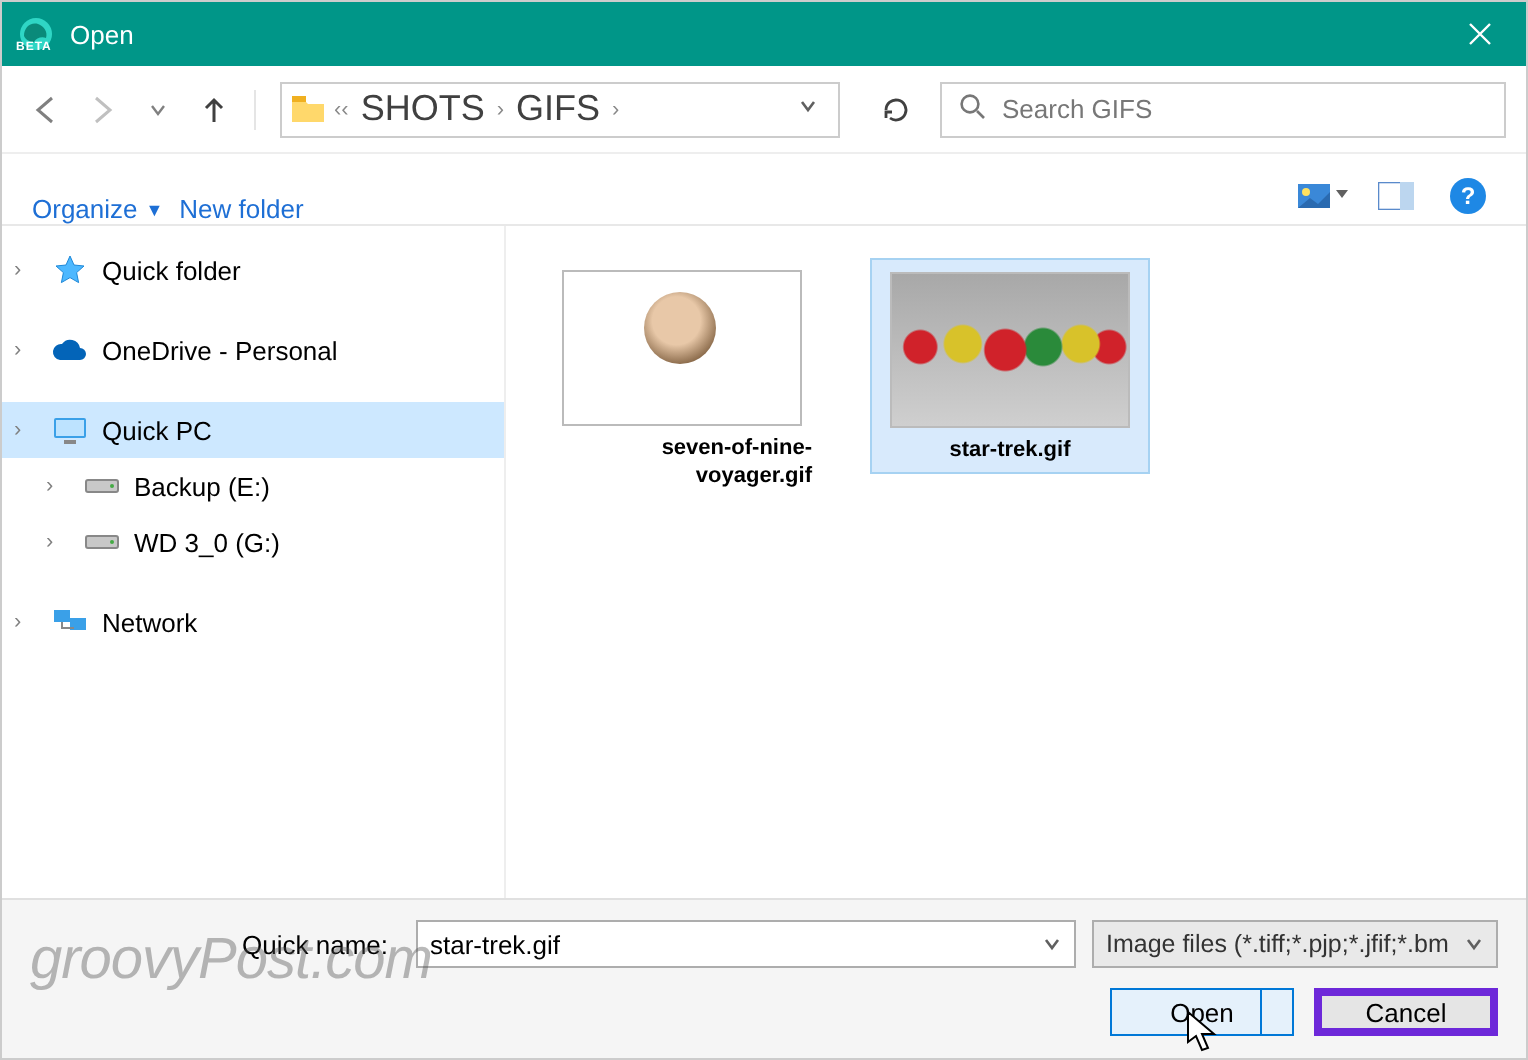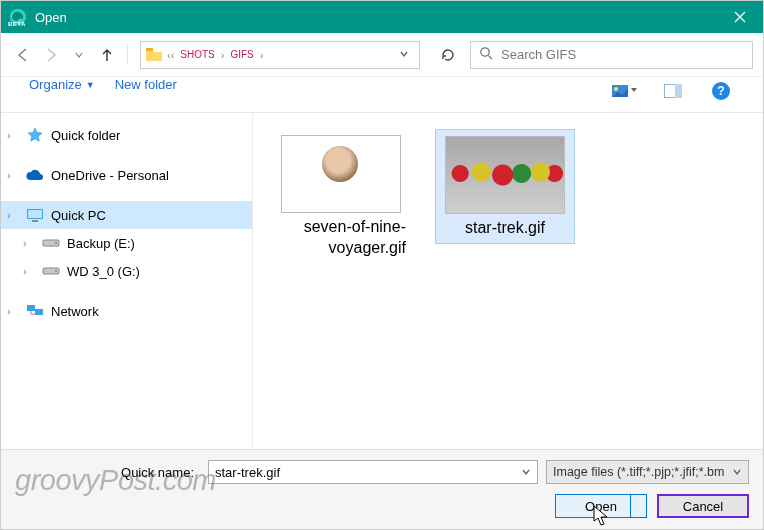--- a/index.html
+++ b/index.html
@@ -16,51 +16,51 @@
 
   
   .navrow { height: 44px; display: flex; align-items: center; padding: 0 10px; gap: 4px; border-bottom: 1px solid #eee; }
   .nav-btn { width: 24px; height: 24px; display: flex; align-items: center; justify-content: center; color: #808080; cursor: pointer; }
   .nav-btn.active { color: #303030; }
   .nav-sep { width: 1px; height: 20px; background: #e5e5e5; margin: 0 4px; }
 
   .breadcrumbs { flex: 0 0 280px; height: 28px; border: 1px solid #ccc; display: flex; align-items: center; padding: 0 4px; margin-left: 4px; }
   .crumb-folder { width: 18px; height: 18px; display: flex; align-items: center; justify-content: center; }
   .crumb-chevron { color: #888; margin: 0 4px; font-size: 11px; }
-  .crumb { font-size: 10px; color: #be185d; padding: 0 2px; cursor: pointer; }
+  .crumb { font-size: 18px; color: #404040; padding: 0 2px; cursor: pointer; }
   .crumb-spacer { flex: 1; }
   .crumb-drop { color: #555; font-size: 11px; cursor: pointer; padding: 0 6px; }
 
   .refresh-btn { width: 36px; height: 28px; display: flex; align-items: center; justify-content: center; cursor: pointer; margin-left: 6px; }
 
   .searchbox { flex: 1; height: 28px; border: 1px solid #ccc; display: flex; align-items: center; padding: 0 8px; margin-left: 0; color: #777; font-size: 13px; gap: 8px; }
   .searchbox .mag { color: #777; }
 
   
-  .toolbar { height: 36px; display: flex; align-items: flex-start; padding: 0 28px; gap: 20px; border-bottom: 1px solid #e8e8e8; }
+  .toolbar { height: 36px; display: flex; align-items: flex-end; padding: 0 15px; gap: 8px; border-bottom: 1px solid #e8e8e8; }
   .tool-link { color: #1e6fd5; font-size: 13px; cursor: pointer; display: flex; align-items: center; gap: 4px; }
   .tool-link .drop-ar { font-size: 9px; }
   .tool-spacer { flex: 1; }
   .tool-icon { width: 28px; height: 28px; display: flex; align-items: center; justify-content: center; cursor: pointer; }
   .help-icon { background: #1e88e5; color: #fff; border-radius: 50%; width: 18px; height: 18px; font-size: 12px; font-weight: bold; display: flex; align-items: center; justify-content: center; }
 
   
   .mainarea { display: flex; height: calc(100% - 32px - 44px - 36px - 80px); }
   .sidebar { width: 252px; border-right: 1px solid #eee; padding-top: 8px; }
   .tree-item { display: flex; align-items: center; height: 28px; font-size: 13px; padding-left: 6px; gap: 2px; cursor: pointer; }
   .tree-item.selected { background: #cde8ff; }
   .tree-arrow { width: 16px; color: #808080; font-size: 11px; }
   .tree-icon { width: 20px; height: 20px; display: flex; align-items: center; justify-content: center; margin-right: 4px; }
   .gap-row { height: 12px; }
 
   .content { flex: 1; padding: 16px 18px; display: flex; gap: 24px; align-items: flex-start; }
   .thumb { width: 140px; display: flex; flex-direction: column; align-items: center; cursor: pointer; }
   .thumb.selected { background: #d8eafc; border: 1px solid #a6d2f2; padding-bottom: 4px; }
   .thumb .img { width: 120px; height: 78px; margin: 6px 0 4px 0; border: 1px solid #bbb; padding: 2px; background: #fff; }
-  .thumb .label { font-size: 16px; text-align: right; line-height: 1.3; max-width: 130px; word-break: break-word; }
+  .thumb .label { font-size: 11px; text-align: right; line-height: 1.3; max-width: 130px; word-break: break-word; font-weight: bold; }
   .img-a { background: linear-gradient(#3b2a2a 40%, #2a1616); position: relative; }
   .img-a::after { content: ""; position: absolute; top: 10px; left: 40px; width: 36px; height: 36px; border-radius: 50%; background: radial-gradient(circle at 45% 40%, #e8c8a8 12px, #8a6a4a 22px); }
   .img-b { position: relative; background: #b9b9b9; overflow: hidden; }
   .img-b::before { content: ""; position: absolute; inset: 0; background:
      radial-gradient(circle at 12% 48%, #d0222a 8px, transparent 9px),
      radial-gradient(circle at 30% 46%, #d8c22a 9px, transparent 10px),
      radial-gradient(circle at 48% 50%, #d0222a 10px, transparent 11px),
      radial-gradient(circle at 64% 48%, #2a8a3a 9px, transparent 10px),
      radial-gradient(circle at 80% 46%, #d8c22a 9px, transparent 10px),
      radial-gradient(circle at 92% 48%, #d0222a 8px, transparent 9px),
@@ -68,21 +68,21 @@
   }
 
   
   .bottombar { position: absolute; bottom: 0; left: 0; right: 0; height: 80px; background: #f5f5f5; border-top: 1px solid #e0e0e0; padding: 10px 14px 8px; }
   .filerow { display: flex; align-items: center; gap: 8px; }
   .filerow .lbl { font-size: 13px; width: 185px; text-align: right; padding-right: 6px; }
   .filerow .name-input { flex: 0 0 330px; height: 24px; border: 1px solid #adadad; background: #fff; display: flex; align-items: center; padding: 0 6px; justify-content: space-between; }
   .filerow .name-input span { font-size: 13px; }
   .filerow .filter { flex: 1; height: 24px; border: 1px solid #adadad; background: #e9e9e9; display: flex; align-items: center; padding: 0 6px; justify-content: space-between; font-size: 12.5px; color: #333; white-space: nowrap; overflow: hidden; }
   .buttonrow { display: flex; justify-content: flex-end; gap: 10px; margin-top: 10px; align-items: center; }
-  .btn { width: 92px; height: 24px; background: #e5e5e5; border: 2px solid #6d28d9; font-size: 13px; display: flex; align-items: center; justify-content: center; cursor: pointer; }
+  .btn { width: 92px; height: 24px; background: #e5e5e5; border: 4px solid #6d28d9; font-size: 13px; display: flex; align-items: center; justify-content: center; cursor: pointer; }
   .btn.primary { border: 1.5px solid #0078d7; background: #e5f1fb; position: relative; }
   .btn.primary::after { content: ""; position: absolute; right: -1px; top: -1px; bottom: -1px; width: 16px; border-left: 1px solid #0078d7; }
 
   .cursor { position: absolute; bottom: 2px; right: 152px; width: 18px; height: 22px; }
   .cursor svg { width: 18px; height: 22px; }
 
   .watermark { position: absolute; bottom: 32px; left: 14px; font-size: 29px; font-style: italic; font-weight: 500; color: rgba(80,80,80,0.4); letter-spacing: -0.5px; pointer-events: none; }
 </style>
 </head>
 <body>

